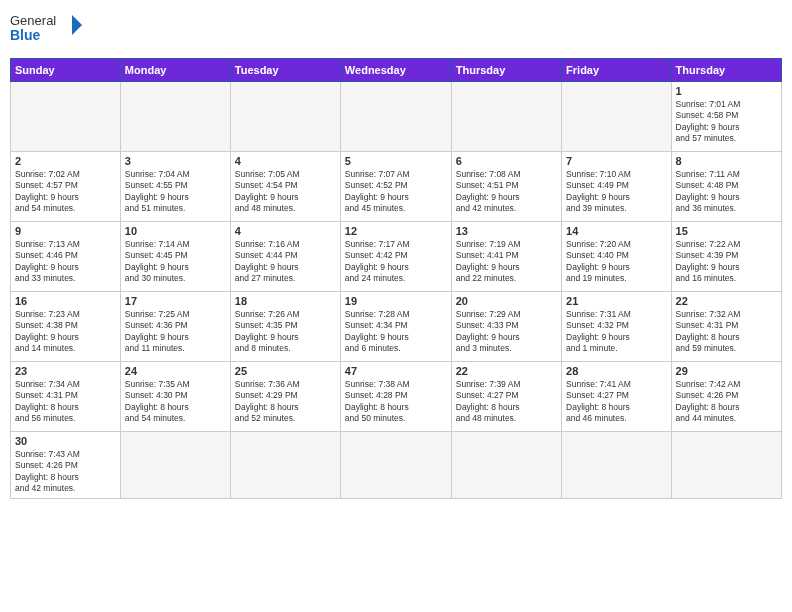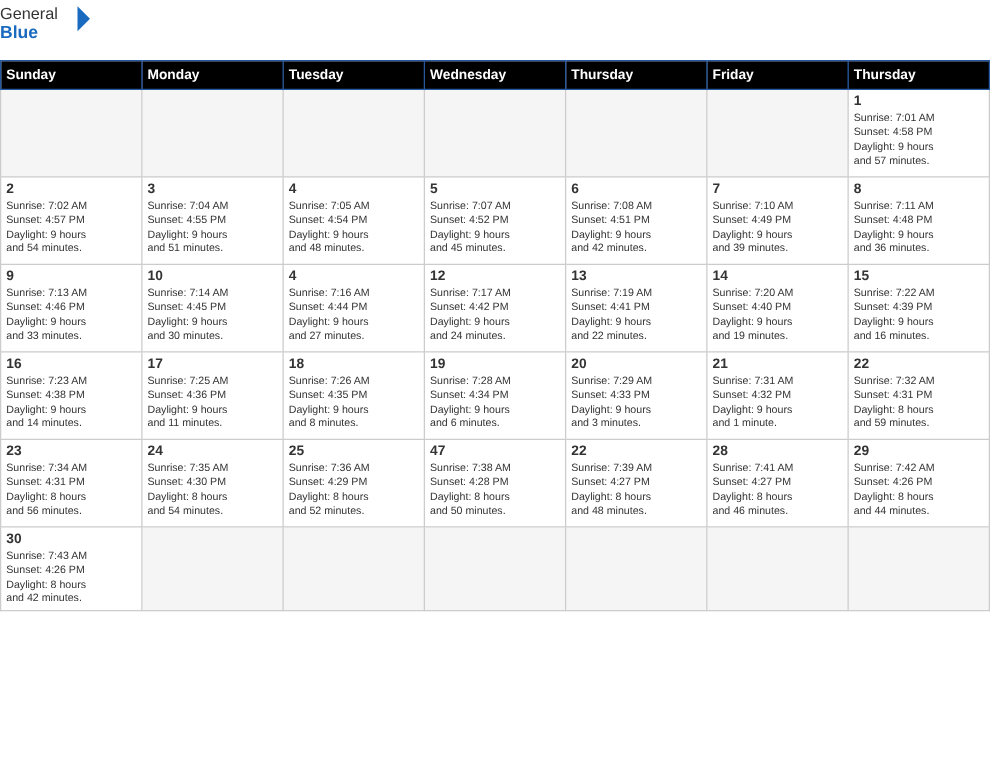--- a/index.html
+++ b/index.html
@@ -7,20 +7,21 @@
       width: 792px;
       height: 612px;
       font-family: Arial, sans-serif;
       background: #fff;
       overflow: hidden;
     }
     .page {
       width: 792px;
       height: 496px;
       background: #fff;
+      padding: 10px;
     }
     .header {
       display: flex;
       justify-content: space-between;
       align-items: flex-start;
       margin-bottom: 8px;
     }
     .logo {
       display: flex;
       align-items: center;
@@ -38,21 +39,21 @@
     .subtitle {
       font-size: 14px;
       color: #555;
     }
     .calendar {
       width: 100%;
       border-collapse: collapse;
       border: 1px solid #ccc;
     }
     .calendar th {
-      background: #000000;
+      background: #6d28d9;
       color: #fff;
       font-size: 11px;
       font-weight: bold;
       padding: 5px 4px;
       text-align: left;
       border: 1px solid #2558a0;
     }
     .calendar td {
       vertical-align: top;
       border: 1px solid #ccc;

